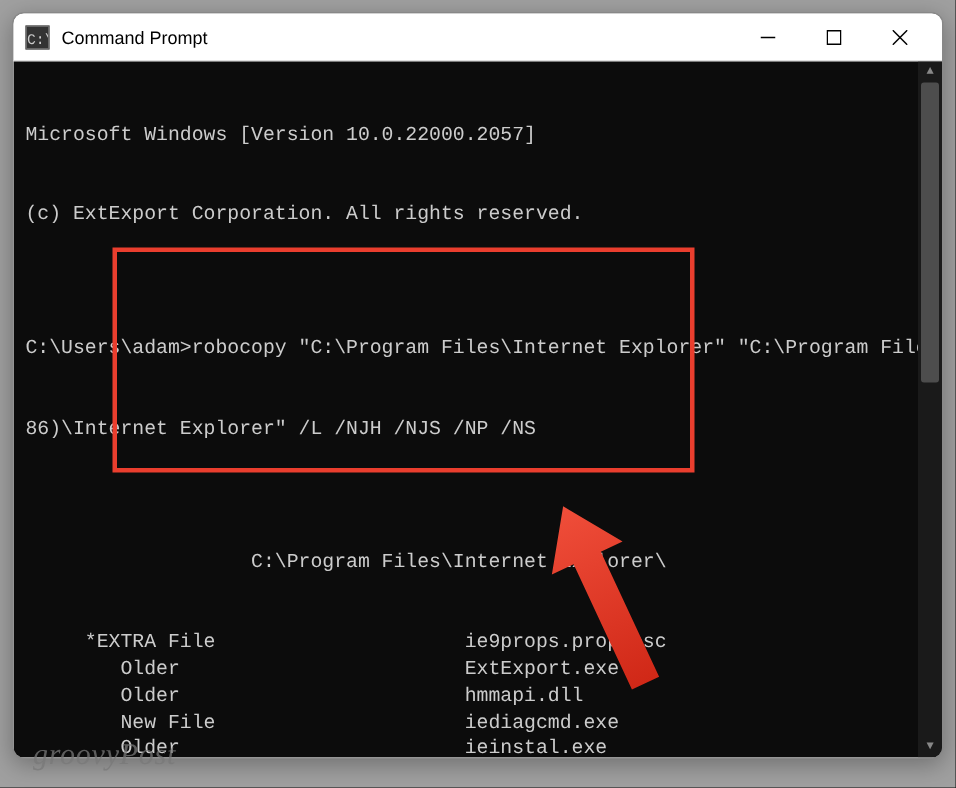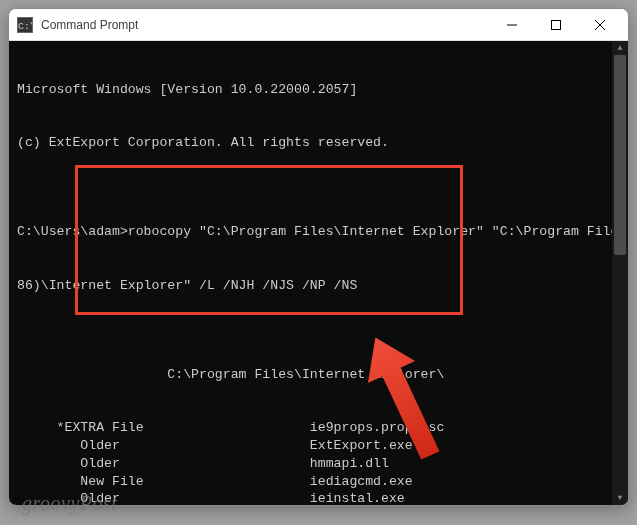--- a/index.html
+++ b/index.html
@@ -31,21 +31,21 @@
       border-bottom: 1px solid #e0e0e0;
     }
     .titlebar .app-icon {
       width: 16px; height: 16px;
       background: #333;
       border: 1px solid #666;
       margin-right: 8px;
       display: flex; align-items: center; justify-content: center;
       font-size: 9px; color: #ccc;
     }
-    .titlebar .title { font-size: 12px; font-family: 'Segoe UI', sans-serif; color: #404040; flex: 1; }
+    .titlebar .title { font-size: 12px; font-family: 'Segoe UI', sans-serif; color: #000000; flex: 1; }
     .titlebar .winbtn {
       width: 44px; height: 30px;
       display: flex; align-items: center; justify-content: center;
       font-family: 'Segoe UI', sans-serif;
       color: #000;
     }
     .titlebar .winbtn svg { width: 10px; height: 10px; }
     .terminal {
       flex: 1;
       background: #0c0c0c;

